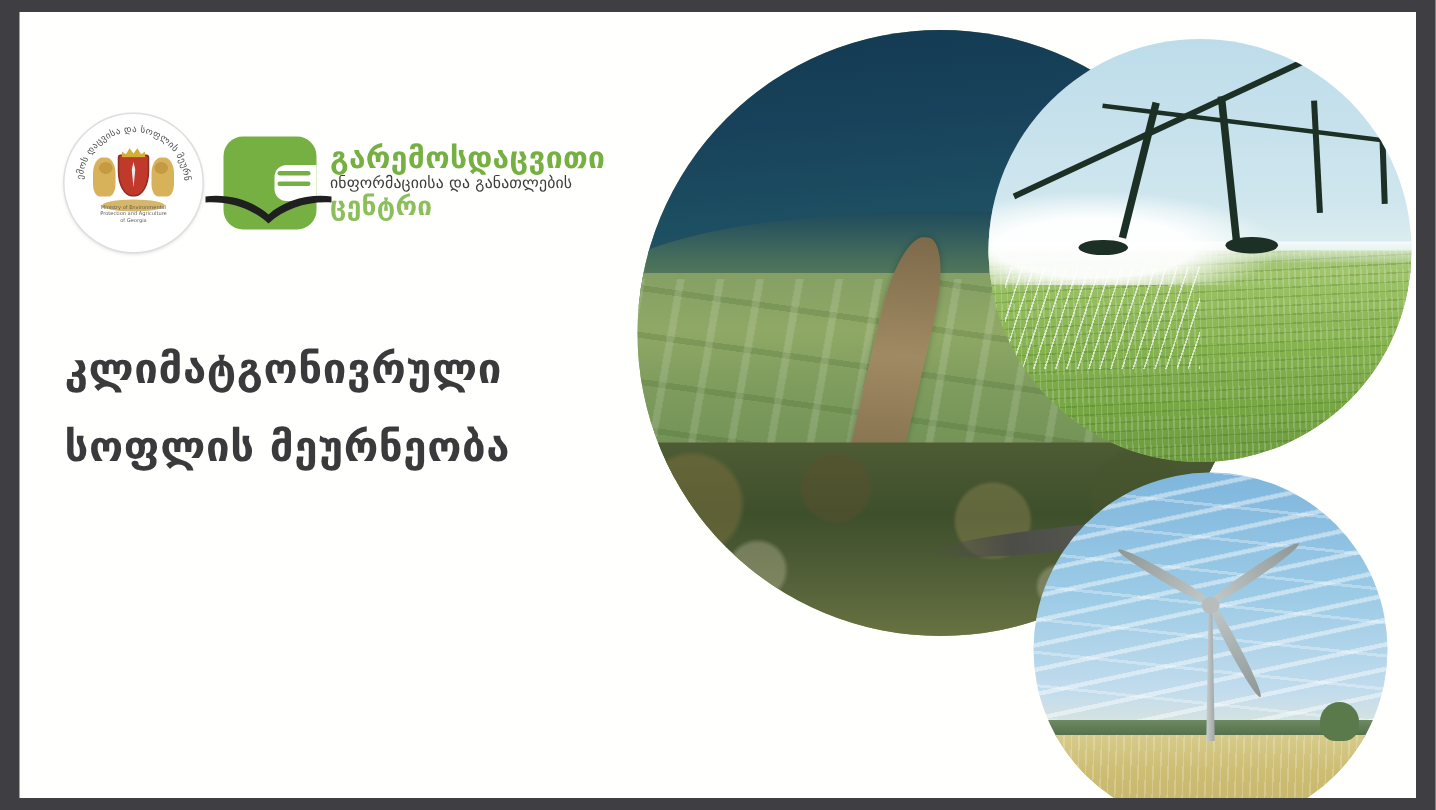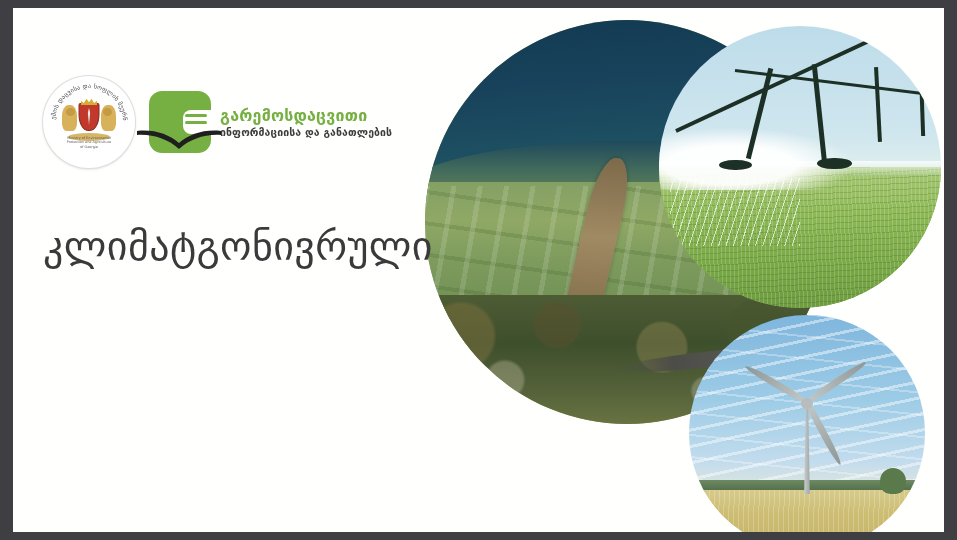--- a/index.html
+++ b/index.html
@@ -155,27 +155,27 @@
   .gicc { display:flex; align-items:center; gap:9px; }
   .gicc-mark { position:relative; width:62px; height:62px; }
   .gicc-mark .gsq { position:absolute; inset:0; background:#76b043; border-radius:13px; }
   .gicc-mark .gnotch { position:absolute; right:0; top:19px; width:28px; height:24px;
      background:#fffffd; border-radius:8px 0 0 8px; }
   .gicc-mark .gbar { position:absolute; right:4px; width:22px; height:3px; background:#76b043; border-radius:2px; }
   .gicc-mark .gb1 { top:23px; }
   .gicc-mark .gb2 { top:30px; }
   .gicc-mark .gbook { position:absolute; left:-14px; bottom:-2px; width:88px; height:30px; }
   .gicc-text { display:flex; flex-direction:column; gap:1px; }
-  .gt1 { font-size:16px; font-weight:bold; color:#76b043; letter-spacing:.2px; line-height:19px; }
-  .gt2 { font-size:10.5px; font-weight:bold; color:#3c3c3c; letter-spacing:.1px; line-height:12px; }
+  .gt1 { font-size:20px; font-weight:bold; color:#76b043; letter-spacing:.2px; line-height:19px; }
+  .gt2 { font-size:10.5px; font-weight:normal; color:#3c3c3c; letter-spacing:.1px; line-height:12px; }
   .gt3 { font-size:17.5px; font-weight:bold; color:#8cbf5c; letter-spacing:.2px; line-height:19px; }
 
   
   #headline { position:absolute; left:30px; top:212px; width:430px; }
-  #headline .line { font-size:40px; line-height:52px; font-weight:normal;
+  #headline .line { font-size:28px; line-height:52px; font-weight:bold;
      color:#3a3a3c; letter-spacing:.4px; white-space:nowrap; }
 </style>
 </head>
 <body>
 
 <div id="slide">
   <div id="canvas">
 
     <div class="imgwrap">
 
@@ -252,22 +252,24 @@
           <div class="gnotch"></div>
           <div class="gbar gb1"></div>
           <div class="gbar gb2"></div>
           <svg class="gbook" viewBox="0 0 88 30">
             <path d="M2 6 C18 4 34 9 44 18 C54 9 70 4 86 6 L86 10 C70 9 55 14 44 24 C33 14 18 9 2 10 Z" fill="#1f1f1f"></path>
           </svg>
         </div>
         <div class="gicc-text">
           <div class="gt1">გარემოსდაცვითი</div>
           <div class="gt2">ინფორმაციისა და განათლების</div>
+          <div class="gt3">ცენტრი</div>
         </div>
       </div>
     </div>
 
     <div id="headline">
       <div class="line">კლიმატგონივრული</div>
+      <div class="line">სოფლის მეურნეობა</div>
     </div>
 
   </div>
 </div>
 
 </body></html>

